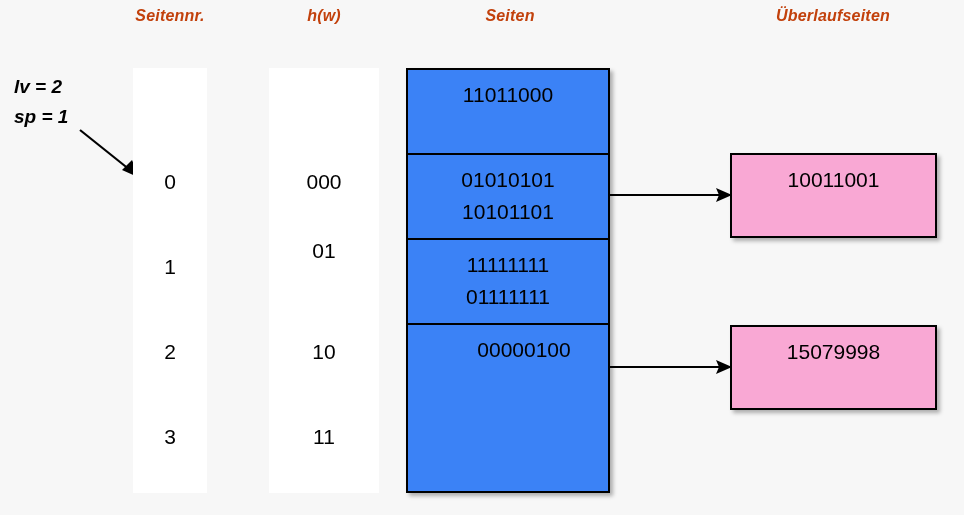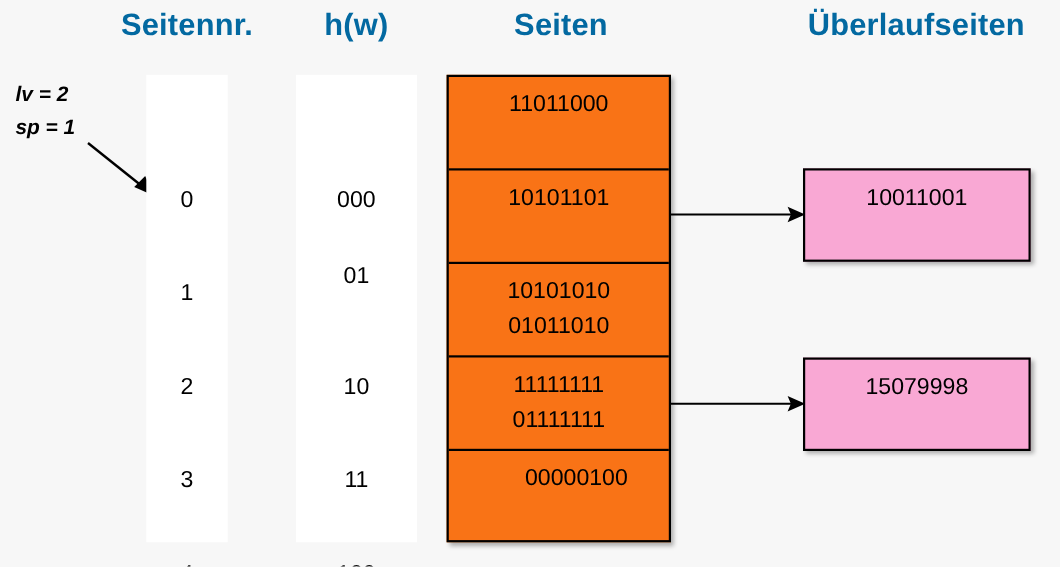--- a/index.html
+++ b/index.html
@@ -17,26 +17,27 @@
   }
 
   .diagram {
     position: absolute;
     inset: 0;
   }
 
   
   .col-header {
     position: absolute;
+    font-style: italic;
     font-weight: 700;
-    font-size: 28px;
+    font-size: 16px;
     letter-spacing: 0.2px;
     text-align: center;
     white-space: nowrap;
-    color: #0369a1;
+    color: #c2410c;
   }
   #hdr-seitennr { left: 105px;  top: 7px;  width: 130px; }
   #hdr-hw       { left: 264px;  top: 7px;  width: 120px; }
   #hdr-seiten   { left: 443px;  top: 7px;  width: 134px; }
   #hdr-ueberlauf{ left: 723px;  top: 7px;  width: 220px; }
 
   
   .params {
     position: absolute;
     left: 14px;
@@ -79,21 +80,21 @@
   }
   .strip .cell-text { left: 0; right: 0; }
 
   
   #pages-box {
     position: absolute;
     left: 406px;
     top: 68px;
     width: 204px;
     height: 425px;
-    background: #f97316;
+    background: #3b82f6;
     border: 2px solid #000;
     box-sizing: border-box;
     box-shadow: 3px 3px 4px rgba(0,0,0,0.30);
   }
   .page-row {
     position: relative;
     height: 85px;
     box-sizing: border-box;
     border-bottom: 2px solid #000;
     text-align: center;
@@ -179,27 +180,24 @@
     <span class="cell-text" style="top:443px">100</span>
   </div>
 
   <div id="pages-box">
 
     <div class="page-row">
       <span class="rec">11011000</span>
     </div>
 
     <div class="page-row">
+      <span class="rec">01010101</span>
       <span class="rec">10101101</span>
     </div>
 
-    <div class="page-row">
-      <span class="rec">10101010</span>
-      <span class="rec">01011010</span>
-    </div>
 
     <div class="page-row">
       <span class="rec">11111111</span>
       <span class="rec">01111111</span>
     </div>
 
     <div class="page-row">
       <span class="rec">00000100</span>
     </div>
 

